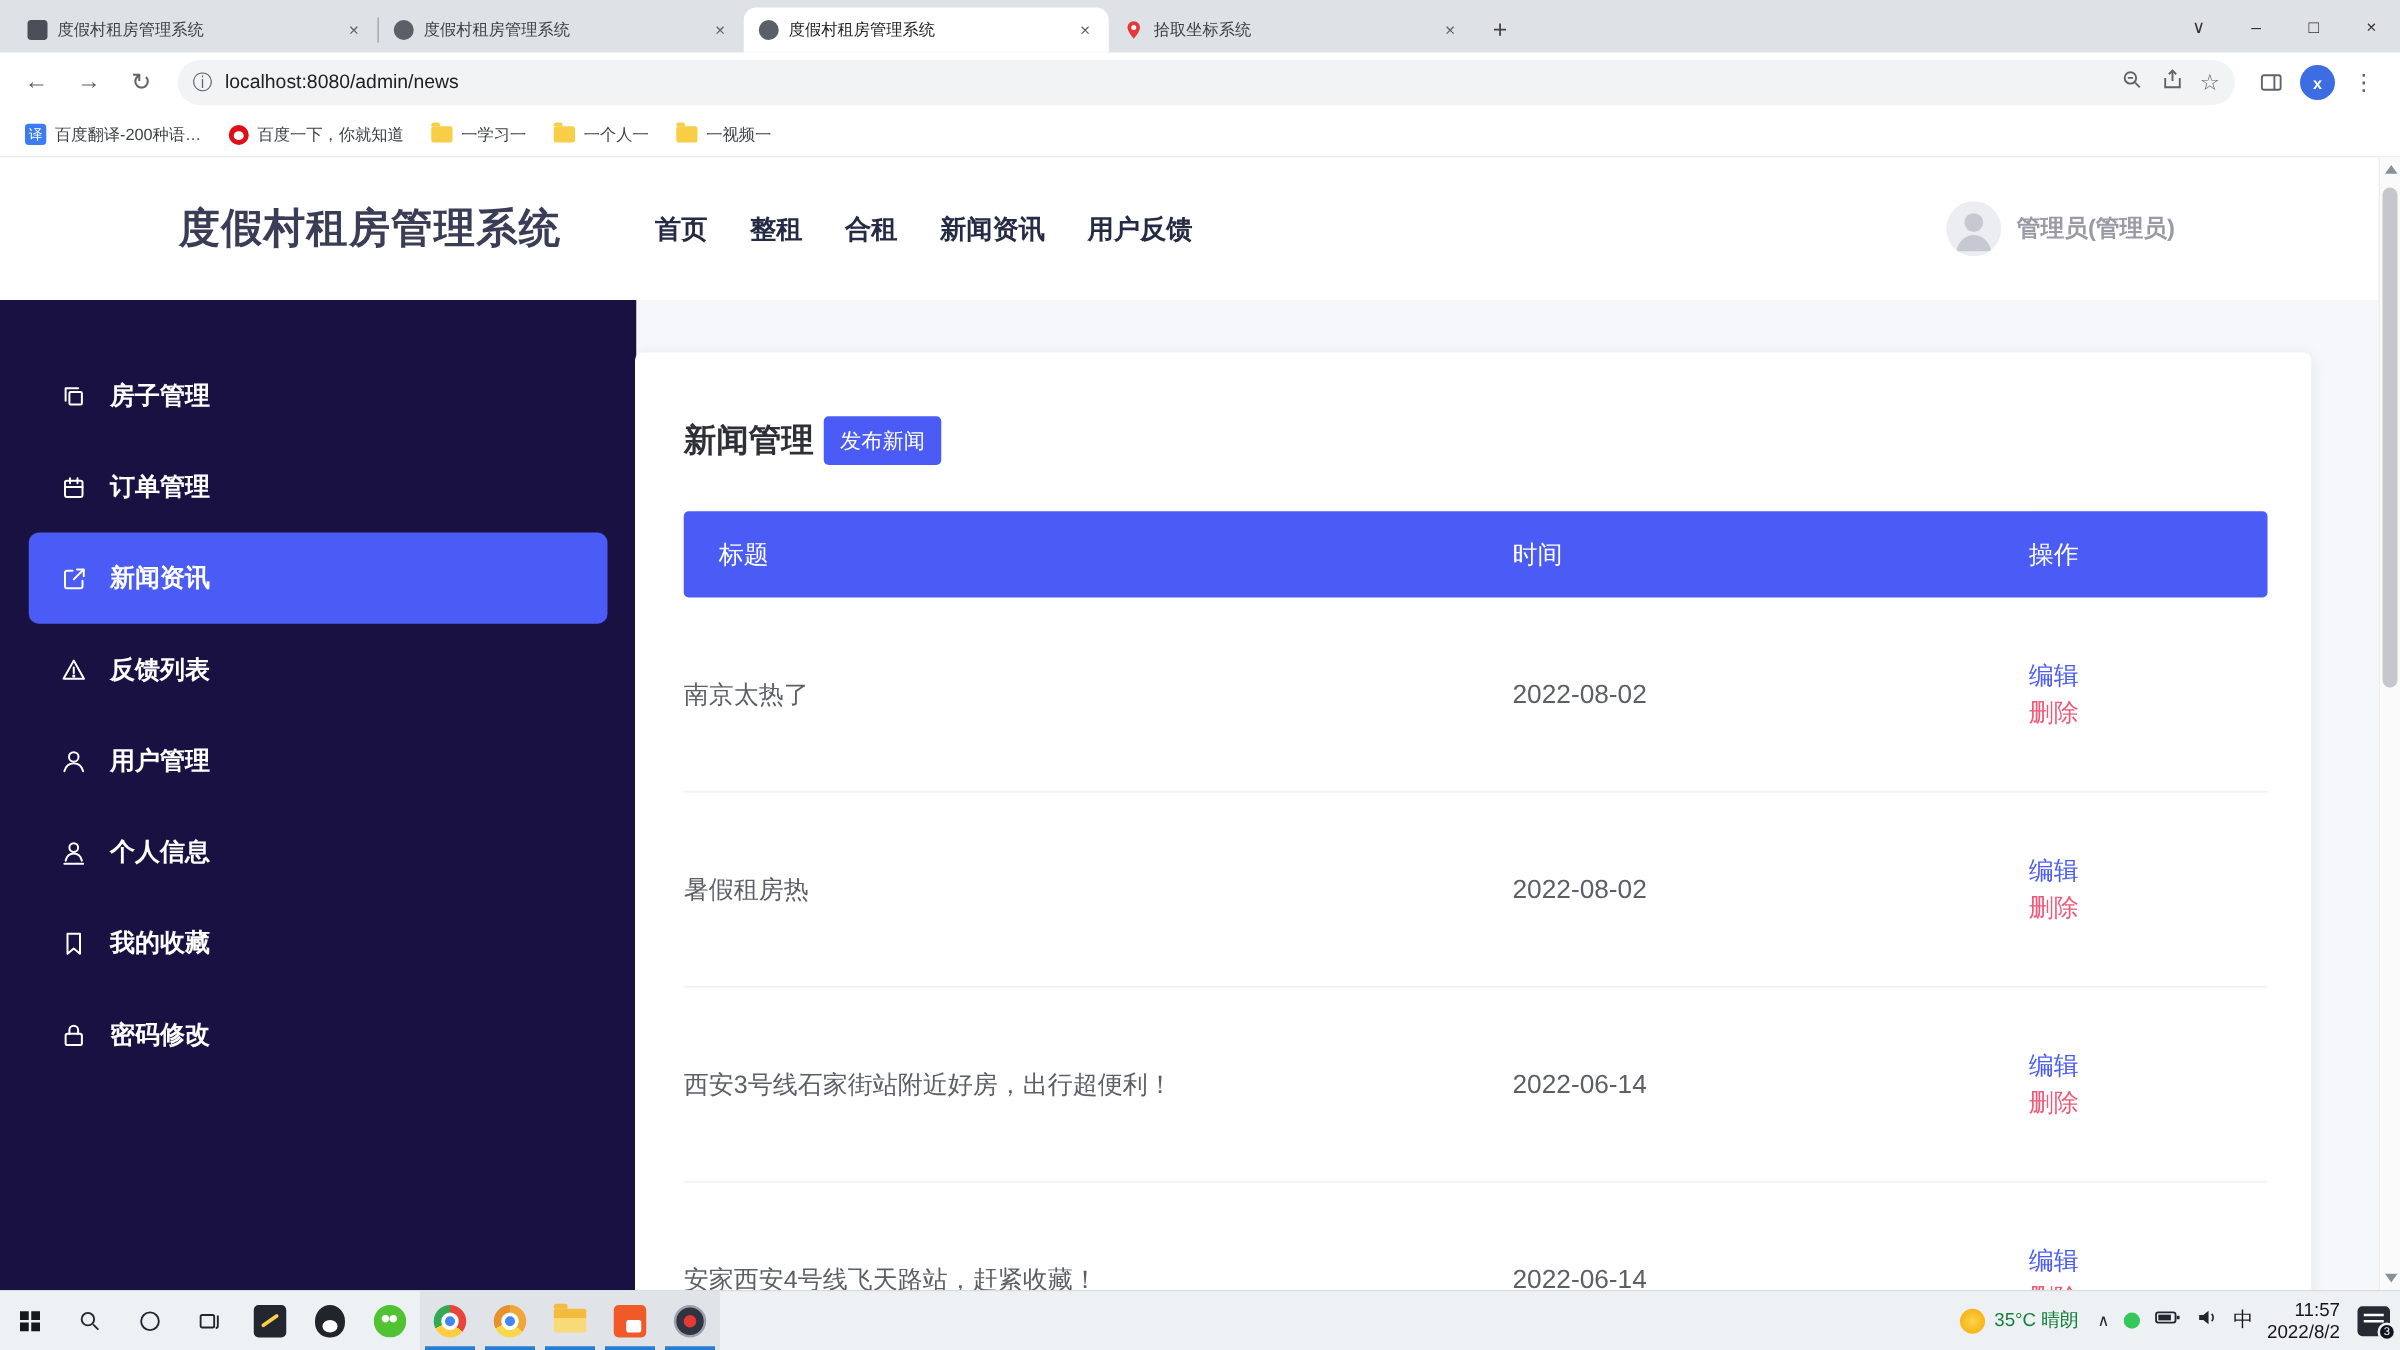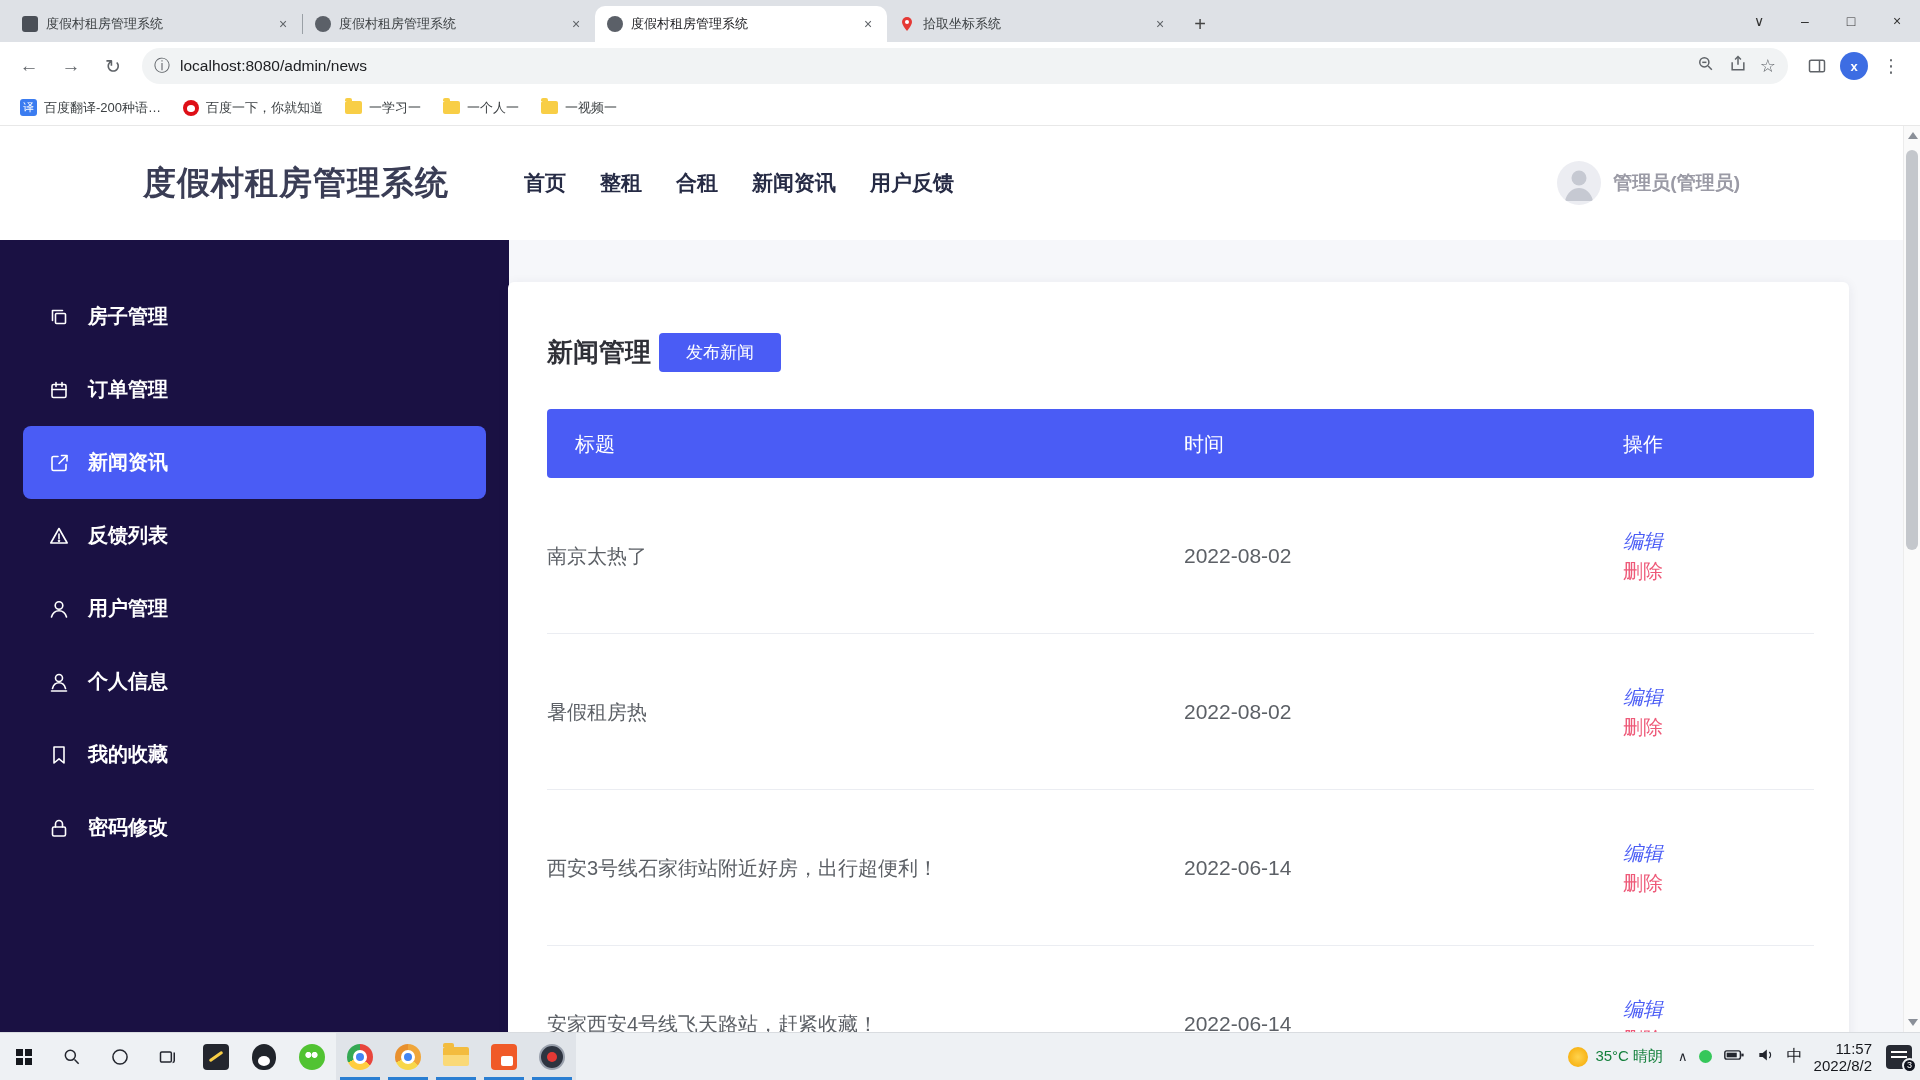--- a/index.html
+++ b/index.html
@@ -52,29 +52,29 @@
   .side-list { padding-top:40px; }
   .side-item { height:73px; display:flex; align-items:center; padding-left:48px; color:#fff; font-size:20px; font-weight:bold; cursor:pointer; }
   .side-item .sic { width:22px; height:22px; margin-right:18px; flex:0 0 22px; }
   .side-item.active { background:#4a5cf5; border-radius:8px; margin:0 23px; padding-left:25px; }
 
   .main { position:absolute; left:445px; top:114px; right:17px; bottom:0; overflow:hidden; }
   .card { margin:42px 0 0 63px; width:1341px; height:980px; background:#fff; border-radius:6px;
           box-shadow:0 2px 12px rgba(40,40,80,.08); padding:52px 35px 0 39px; }
   .card-head { display:flex; align-items:center; height:36px; }
   .card-title { font-size:26px; font-weight:bold; color:#2f3037; }
-  .btn-publish { margin-left:8px; background:#4a5cf5; color:#fff; border:none; border-radius:4px; font-size:17px; padding:8px 27px; font-family:Liberation Sans, sans-serif; cursor:pointer; white-space:nowrap; }
+  .btn-publish { margin-left:8px; background:#4a5cf5; color:#fff; border:none; border-radius:4px; font-size:17px; padding:8px 13px; font-family:Liberation Sans, sans-serif; cursor:pointer; white-space:nowrap; }
   .thead { position:relative; height:69px; background:#4a5cf5; border-radius:4px; color:#fff; font-size:20px; margin-top:39px; }
   .c { position:absolute; top:50%; transform:translateY(-50%); }
-  .thead .c1 { left:28px; } .c2 { left:637px; } .c3 { left:1076px; }
+  .thead .c1 { left:28px; } .c2 { left:663px; } .c3 { left:1076px; }
   .trow { position:relative; height:156px; border-bottom:1px solid #ebedf2; }
   .trow .c1 { left:0; color:#5c6066; font-size:20px; max-width:620px; white-space:nowrap; }
   .trow .c2 { color:#5c6066; font-size:21px; }
   .trow .c3 { display:flex; flex-direction:column; gap:2px; font-size:20px; line-height:28px; }
-  .link-edit { color:#4a5cf5; cursor:pointer;font-style:italic; }
+  .link-edit { color:#4a5cf5; cursor:pointer; }
   .link-del { color:#ee5a79; cursor:pointer; }
 
   .vscroll { position:absolute; right:0; top:0; bottom:0; width:17px; background:#fafafa; border-left:1px solid #ececec; }
   .scr-up, .scr-dn { position:absolute; left:4px; width:0; height:0; border-left:5px solid transparent; border-right:5px solid transparent; cursor:pointer; }
   .scr-up { top:6px; border-bottom:7px solid #8a8f98; }
   .scr-dn { bottom:6px; border-top:7px solid #8a8f98; }
   .scr-thumb { position:absolute; left:2px; right:2px; top:24px; height:400px; background:#c4c7cc; border-radius:6px; cursor:pointer; }
 
   
   .taskbar { position:absolute; left:0; right:0; bottom:0; height:48px; background:#eef1f4; border-top:1px solid #d9dce0; display:flex; align-items:stretch; }

